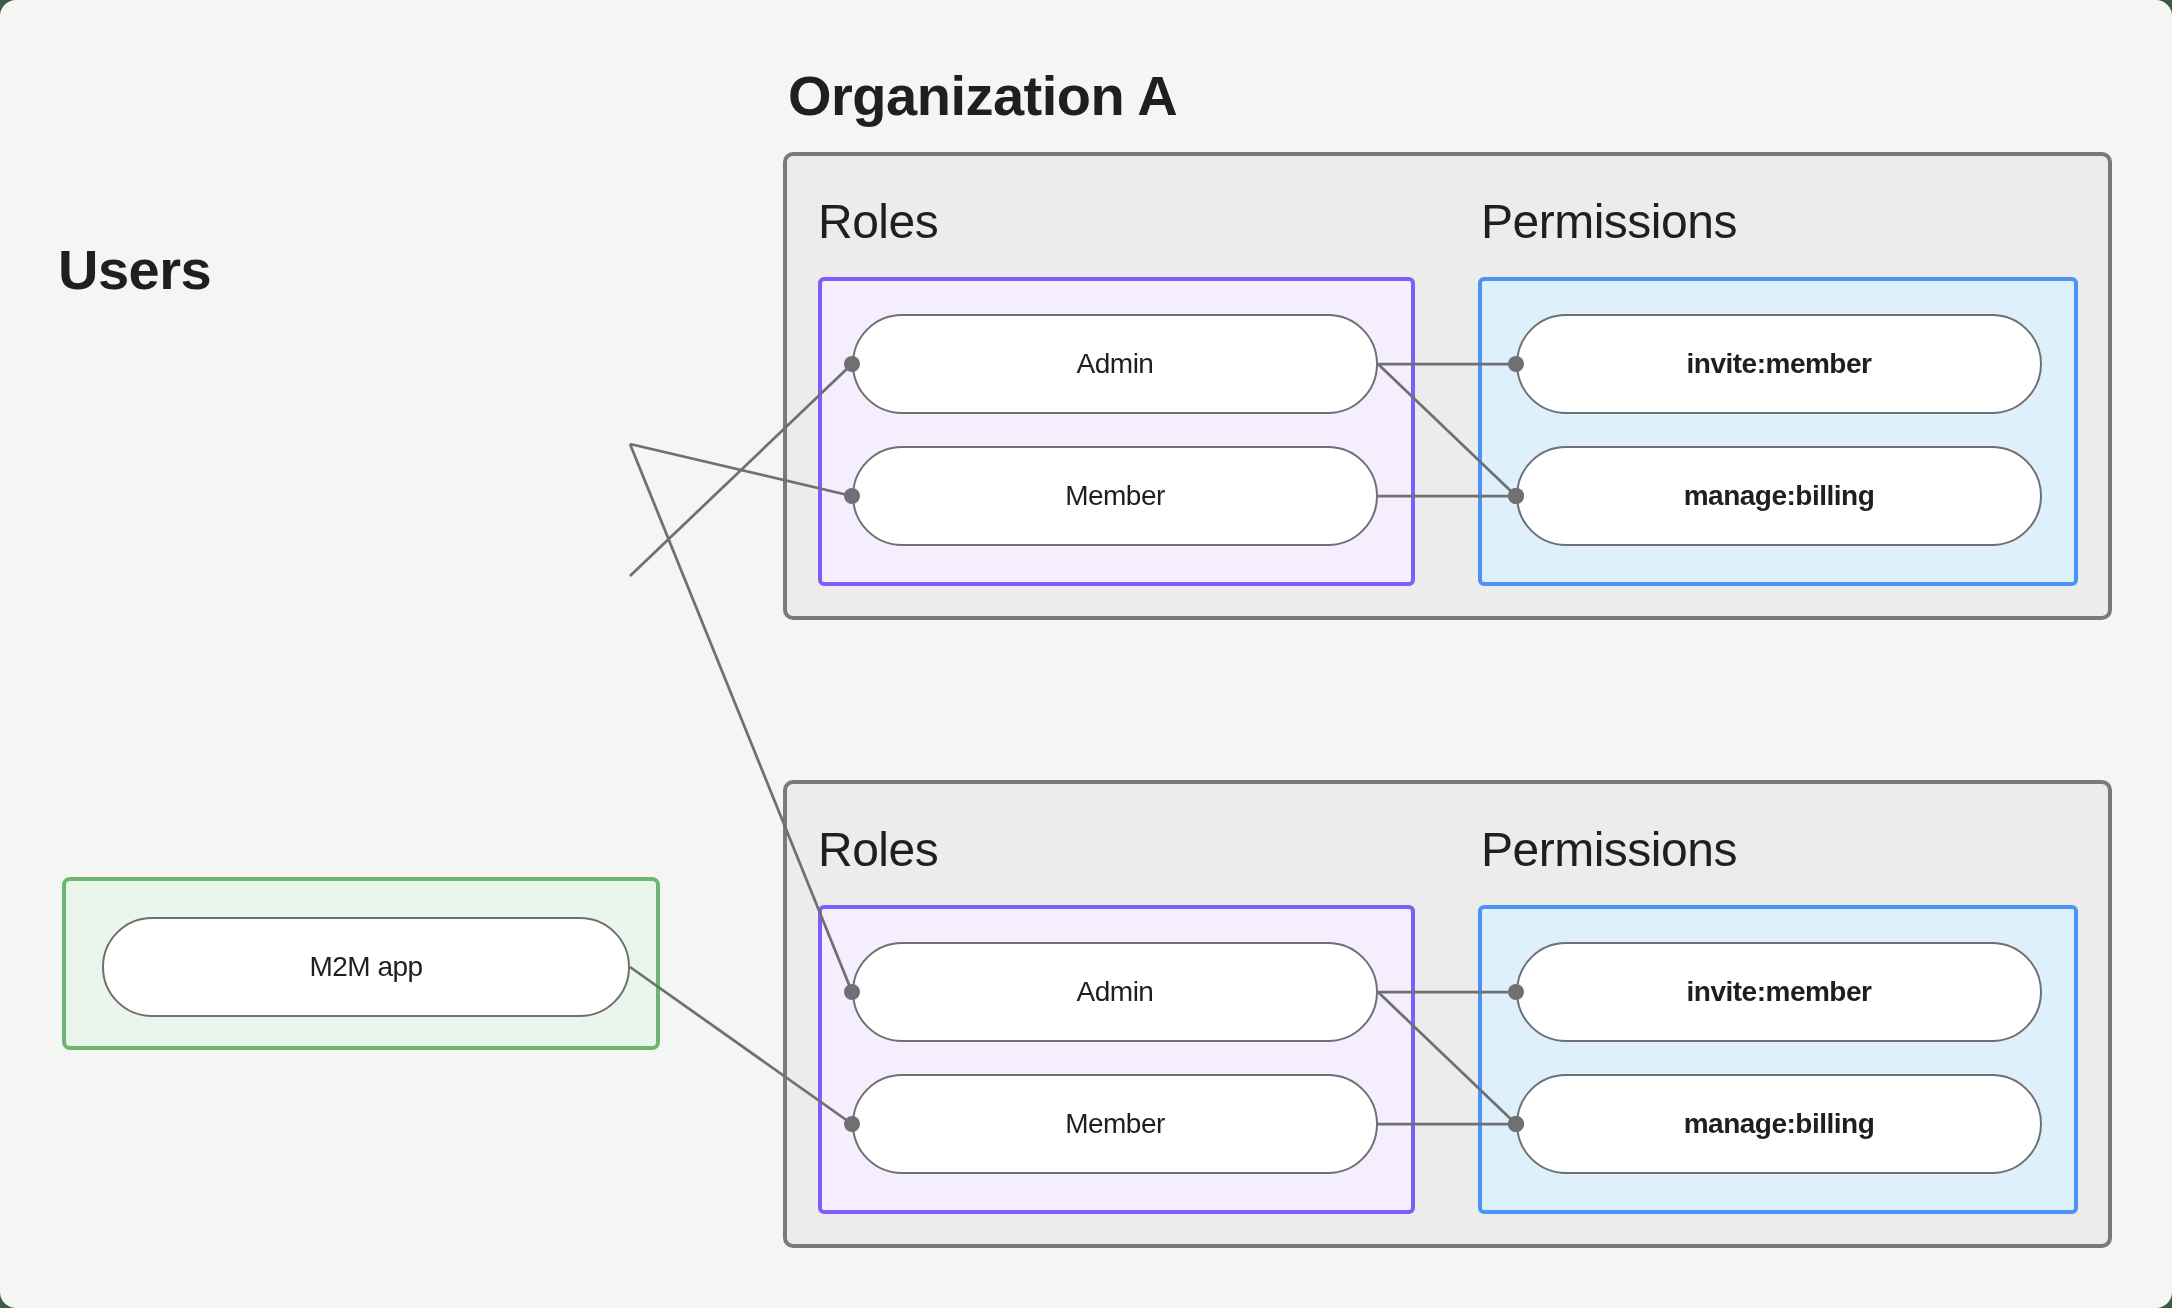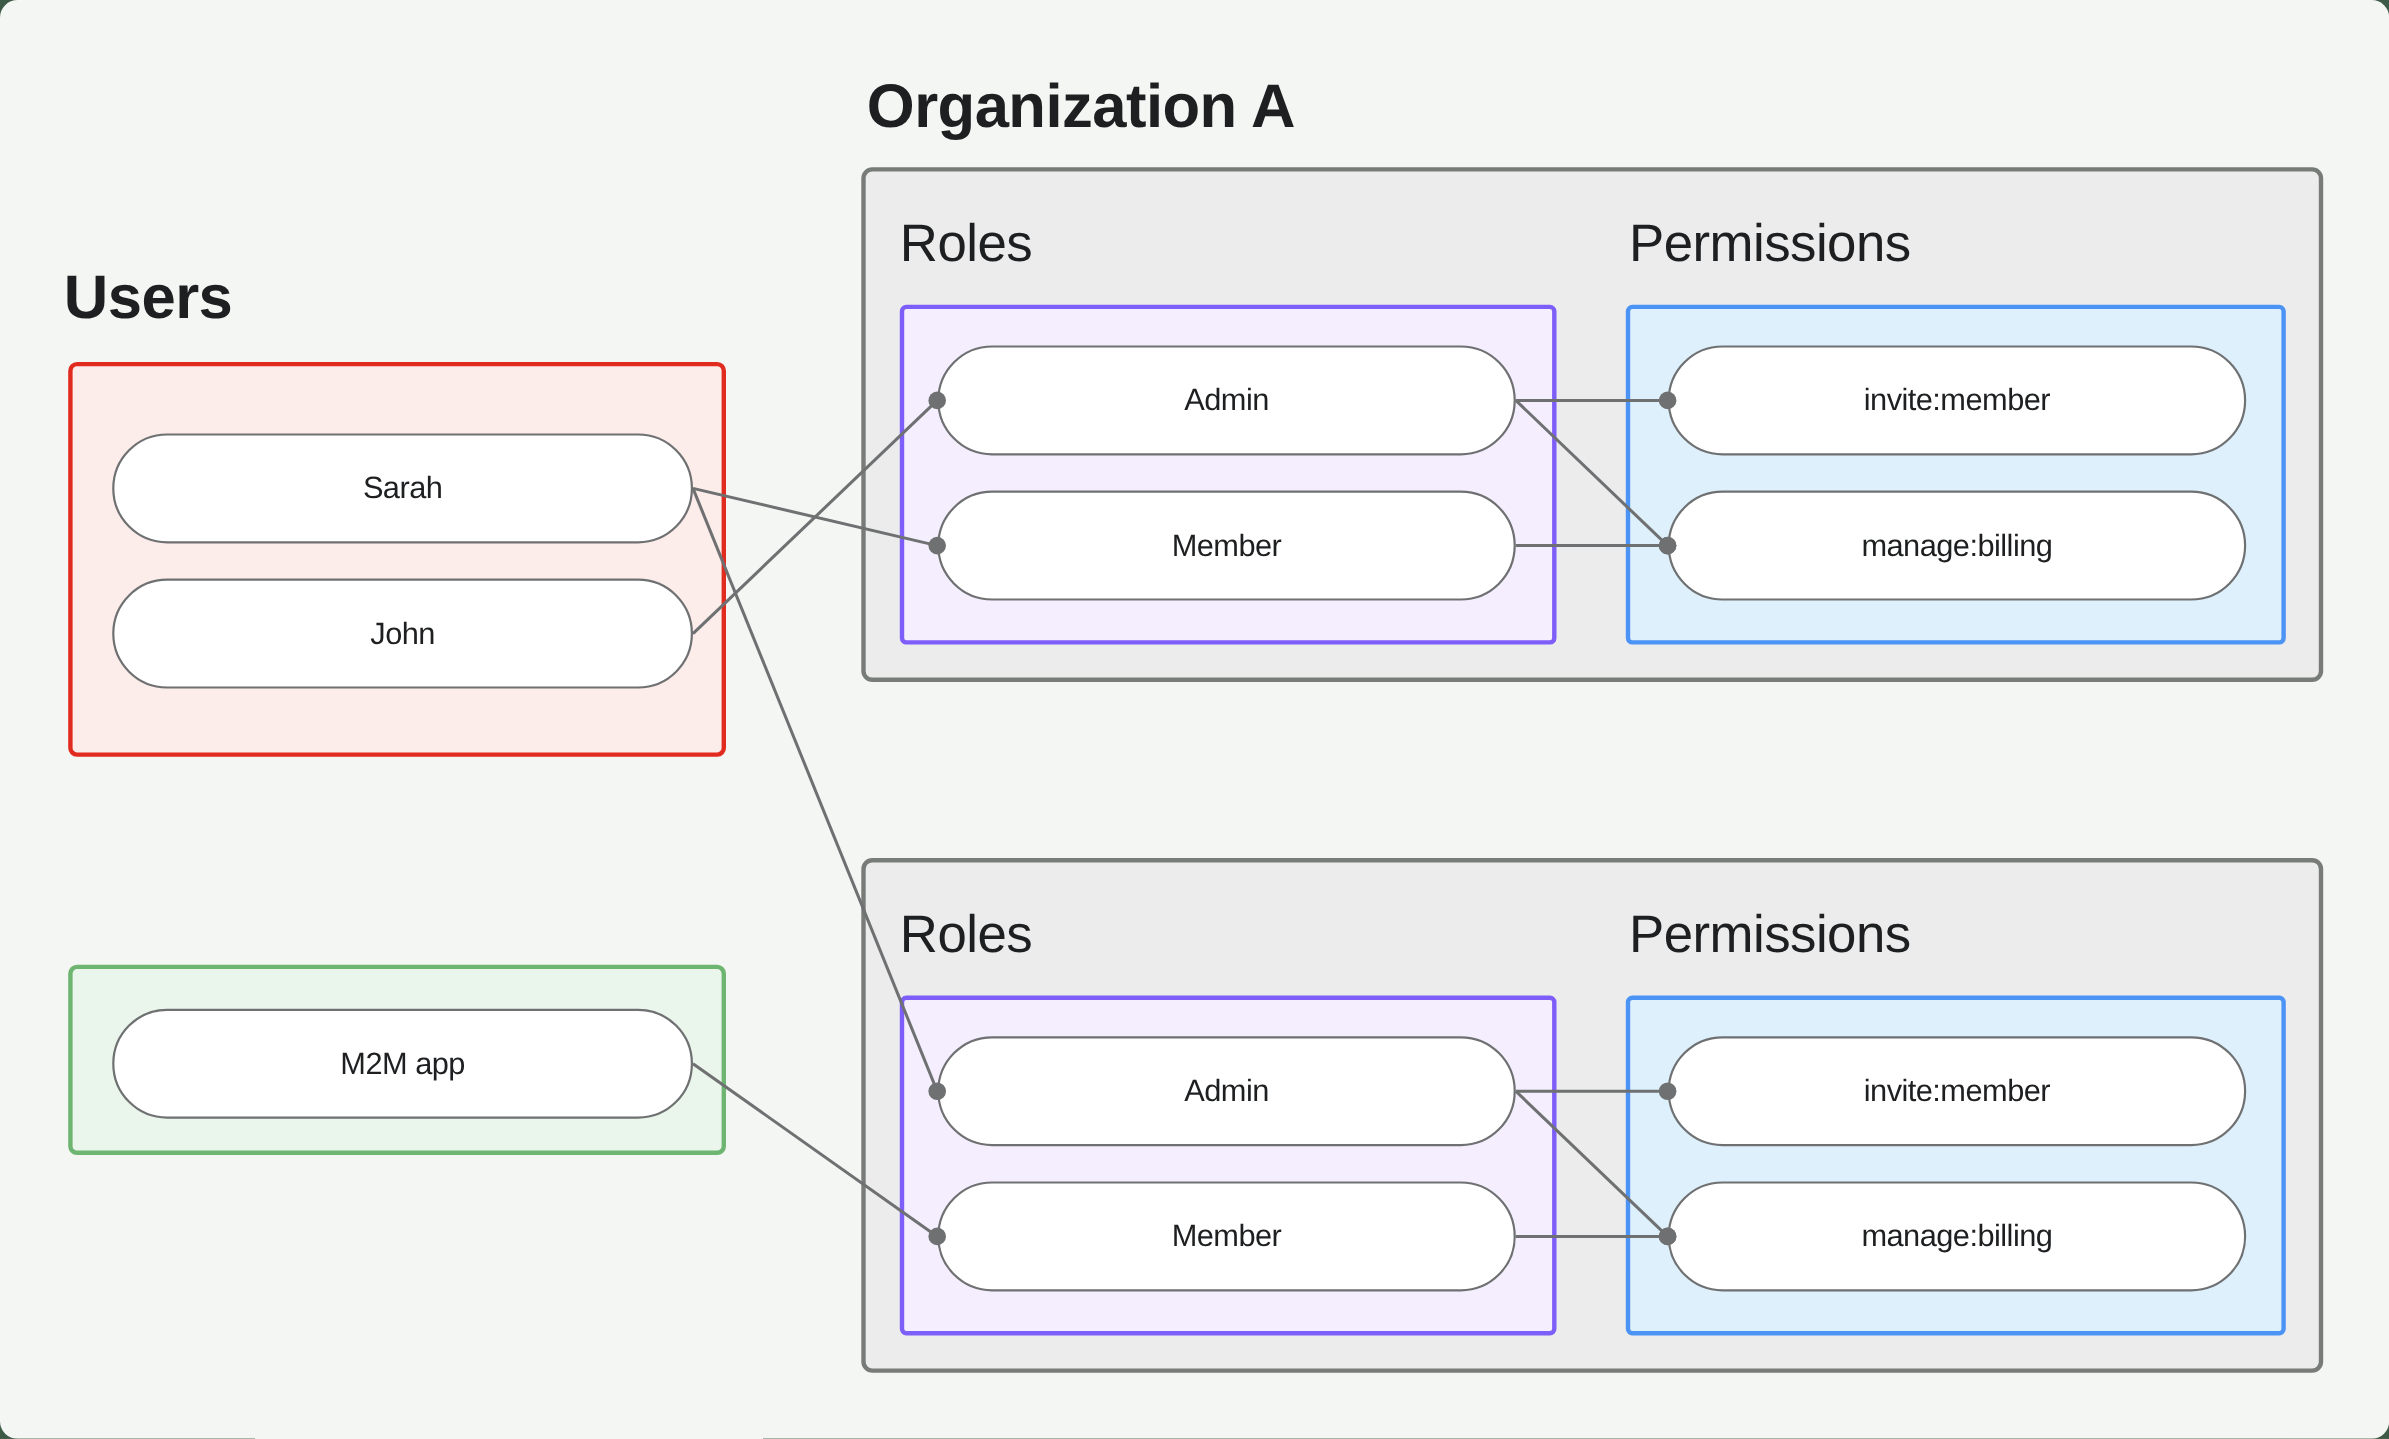--- a/index.html
+++ b/index.html
@@ -54,20 +54,21 @@
   .sub-box { position: absolute; top: 121px; width: 597px; height: 309px; border-radius: 6px; }
   .roles-box {
     left: 31px;
     border: 4px solid var(--roles-border, #7d5ef8);
     background: var(--roles-fill, #f4eefe);
   }
   .permissions-box {
     left: 691px; width: 600px;
     border: 4px solid var(--permissions-border, #4b93f5);
     background: var(--permissions-fill, #def0fc);
+    font-weight: bold;
   }
   .pill {
     position: absolute;
     width: 528px; height: 100px;
     background: var(--pill-fill, #ffffff);
     border: 2.5px solid var(--pill-border, #6e7071);
     border-radius: 60px;
     display: flex; align-items: center; justify-content: center;
     font-size: 28px;
     letter-spacing: -0.5px;
@@ -86,24 +87,20 @@
     width: 2172px; height: 1308px;
     pointer-events: none;
   }
 </style>
 </head>
 <body>
 
 <div class="canvas">
 
   <div class="section-label users-label">Users</div>
-  <div class="group-box users-box">
-    <div class="pill u1">Sarah</div>
-    <div class="pill u2">John</div>
-  </div>
 
   <div class="group-box m2m-box">
     <div class="pill">M2M app</div>
   </div>
 
   <div class="section-label org-label-a">Organization A</div>
   <div class="org-box org-a">
     <div class="inner-label roles-label">Roles</div>
     <div class="inner-label permissions-label">Permissions</div>
     <div class="sub-box roles-box">

